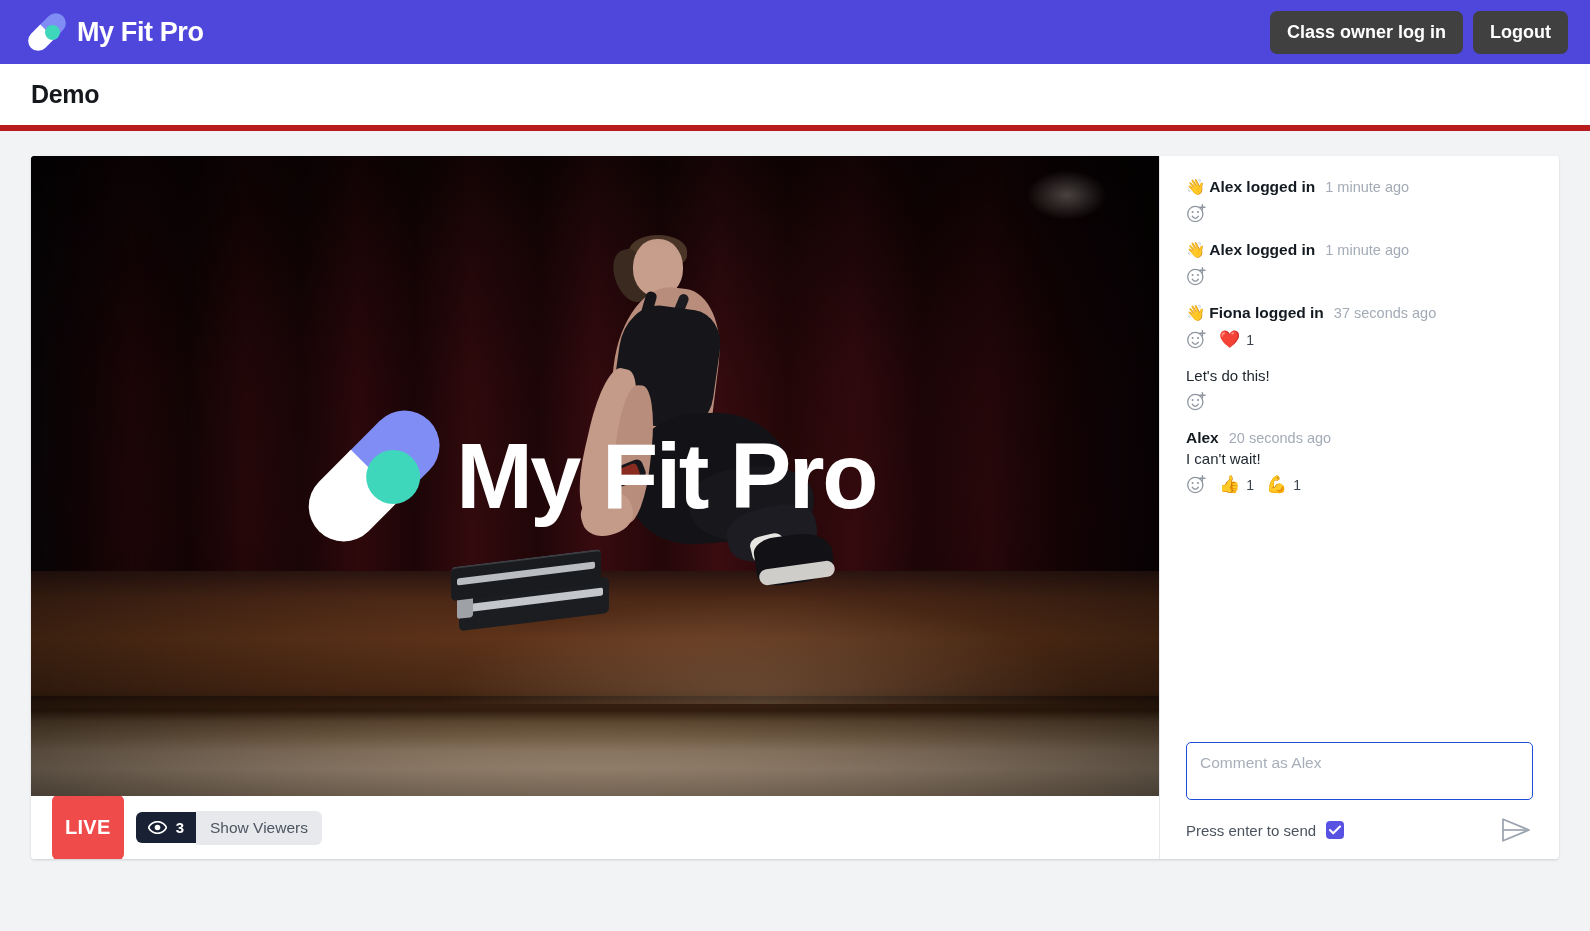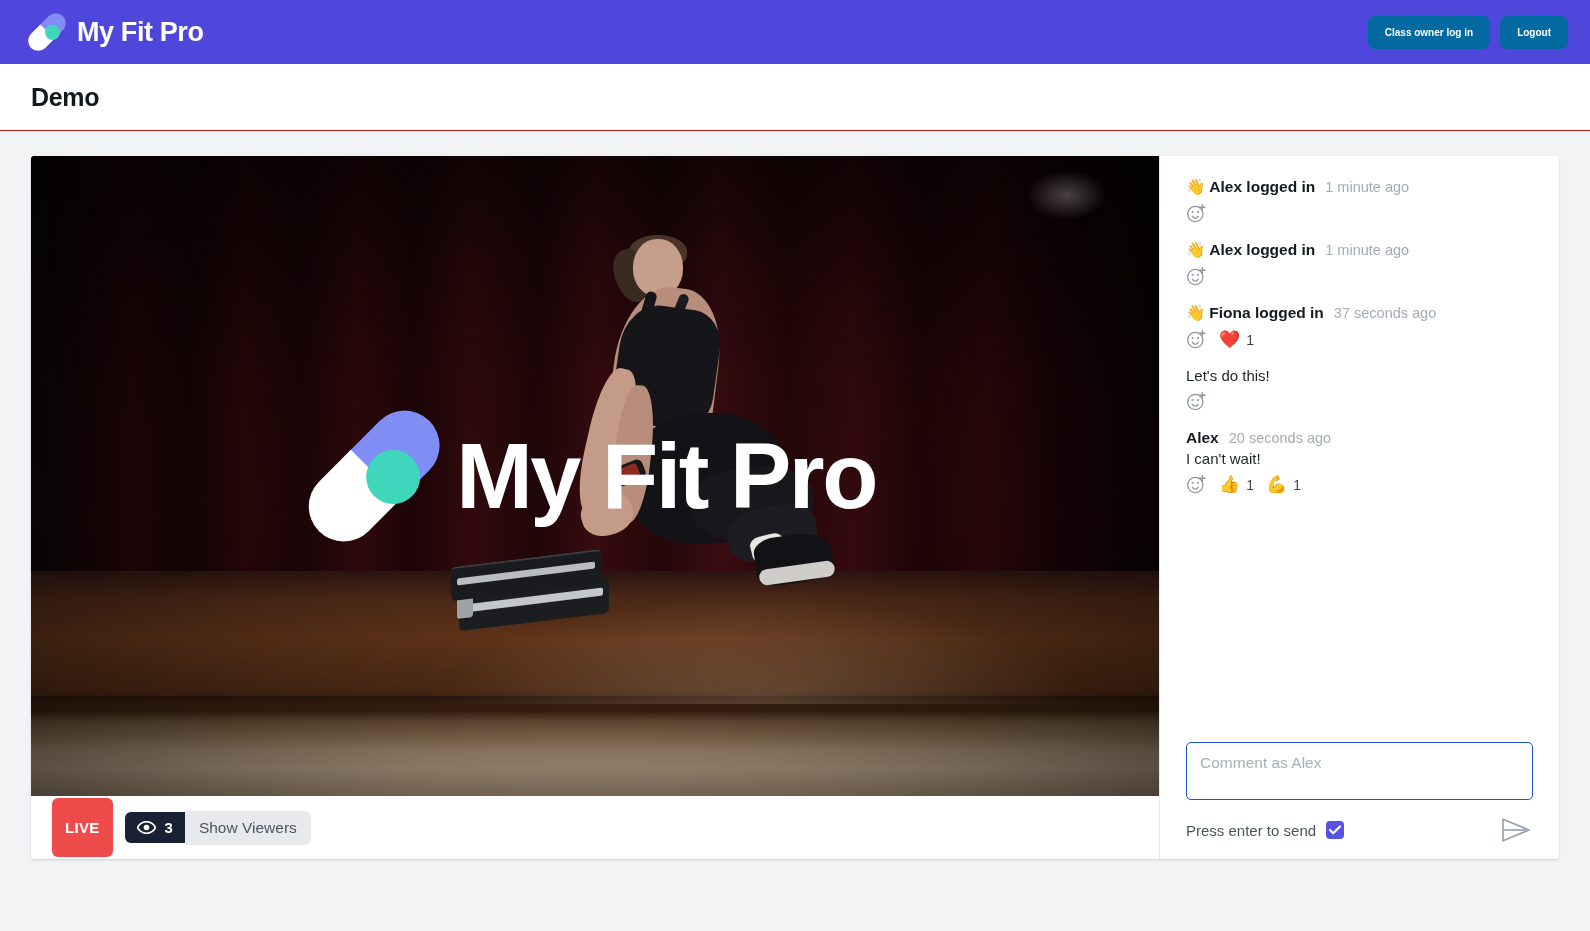--- a/index.html
+++ b/index.html
@@ -15,32 +15,32 @@
     height: 64px; background: #4f46dc;
     display: flex; align-items: center; justify-content: space-between;
     padding: 0 22px 0 30px;
   }
   .brand { display: flex; align-items: center; gap: 13px; }
   .brand-text {
     color: #ffffff; font-size: 27px; font-weight: bold; letter-spacing: -0.4px;
   }
   .nav-actions { display: flex; align-items: center; gap: 10px; }
   .nav-btn {
-    background: #0369a1; color: #fff; border: none;
+    background: #404040; color: #fff; border: none;
     font-family: "Liberation Sans", sans-serif;
-    font-size: 10px; font-weight: bold;
+    font-size: 18px; font-weight: bold;
     padding: 11px 17px; border-radius: 7px; cursor: pointer;
     white-space: nowrap;
     text-align: right;
   }
 
   
   .titlebar {
     height: 67px; background: #ffffff;
-    border-bottom: 1px solid #b91c1c;
+    border-bottom: 6px solid #b91c1c;
     display: flex; align-items: center; padding: 16px 31px;
   }
   .page-title { font-size: 25px; font-weight: bold; color: #14181d; letter-spacing: -0.3px; }
 
   
   .stage { padding: 25px 31px; }
   .card {
     display: flex; background: #fff; border-radius: 4px;
     box-shadow: 0 1px 3px rgba(16,24,40,.10), 0 1px 2px rgba(16,24,40,.06);
     height: 703px; overflow: hidden;
@@ -189,21 +189,21 @@
   .cap-sm .cap-top { width: 20px; height: 23px; transform: translate(-50%,-50%) rotate(45deg) translate(0,-11px); }
   .cap-sm .cap-bot { width: 20px; height: 23px; transform: translate(-50%,-50%) rotate(45deg) translate(0,11px); }
   .cap-sm .cap-dot { width: 15px; height: 15px; left: 15px; top: 10px; }
 
   
   .video-bar {
     height: 63px; background: #fff; display: flex; align-items: center;
     padding: 0 0 0 21px; gap: 12px;
   }
   .live-badge {
-    background: #ef4b4b; color:#fff; font-size: 15px; font-weight: bold;
+    background: #ef4b4b; color:#fff; font-size: 20px; font-weight: bold;
     padding: 21px 13px; border-radius: 6px; letter-spacing: .3px;
   }
   .viewers-group { display:flex; align-items:center; }
   .viewer-count {
     background:#182234; color:#fff; display:flex; align-items:center; gap:9px;
     padding: 7px 12px; border-radius: 6px 0 0 6px; font-size:15px; font-weight:bold;
   }
   .show-viewers {
     background:#e7e9ec; color:#4d5562; border:none; cursor:pointer;
     font-family:"Liberation Sans", sans-serif; font-size:15.5px;

